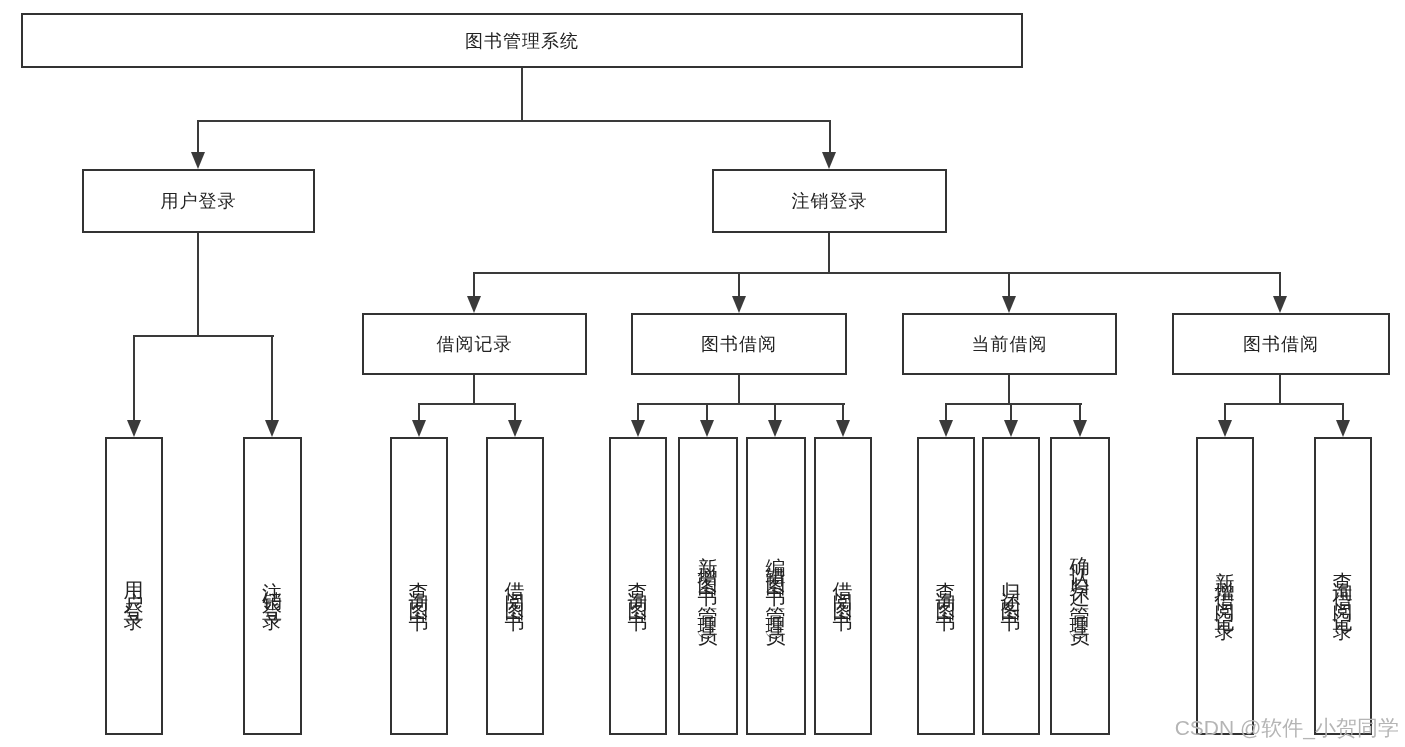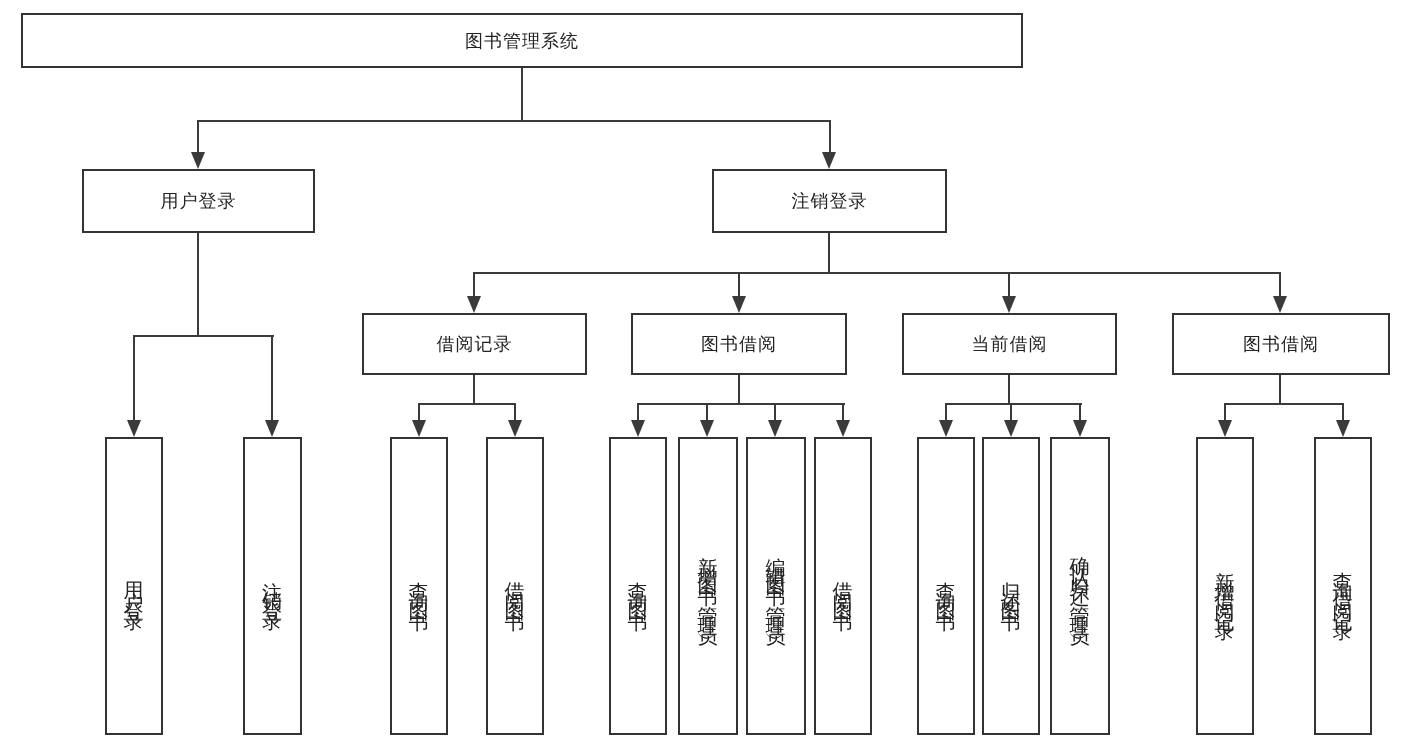--- a/index.html
+++ b/index.html
@@ -116,13 +116,14 @@
   <div class="box v" style="left:746px;top:437px;width:60px;height:298px">编辑图书（管理员）</div>
   <div class="box v" style="left:814px;top:437px;width:58px;height:298px">借阅图书</div>
 
   <div class="box v" style="left:917px;top:437px;width:58px;height:298px">查询图书</div>
   <div class="box v" style="left:982px;top:437px;width:58px;height:298px">归还图书</div>
   <div class="box v" style="left:1050px;top:437px;width:60px;height:298px">确认归还（管理员）</div>
 
   <div class="box v" style="left:1196px;top:437px;width:58px;height:298px">新增借阅记录</div>
   <div class="box v" style="left:1314px;top:437px;width:58px;height:298px">查询借阅记录</div>
 
+  <div class="watermark">CSDN @软件_小贺同学</div>
 </div>
 
 </body></html>

